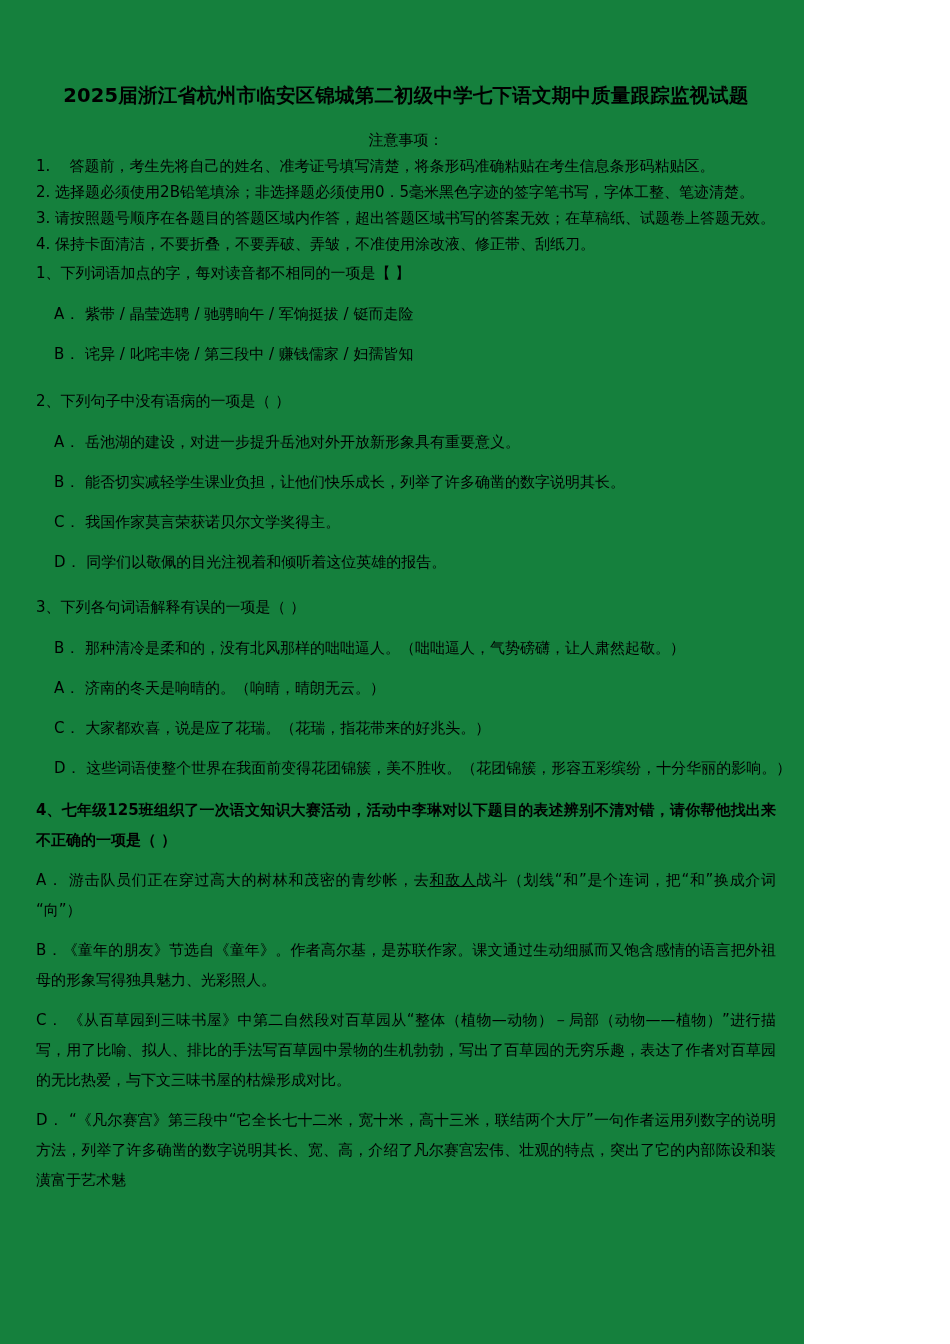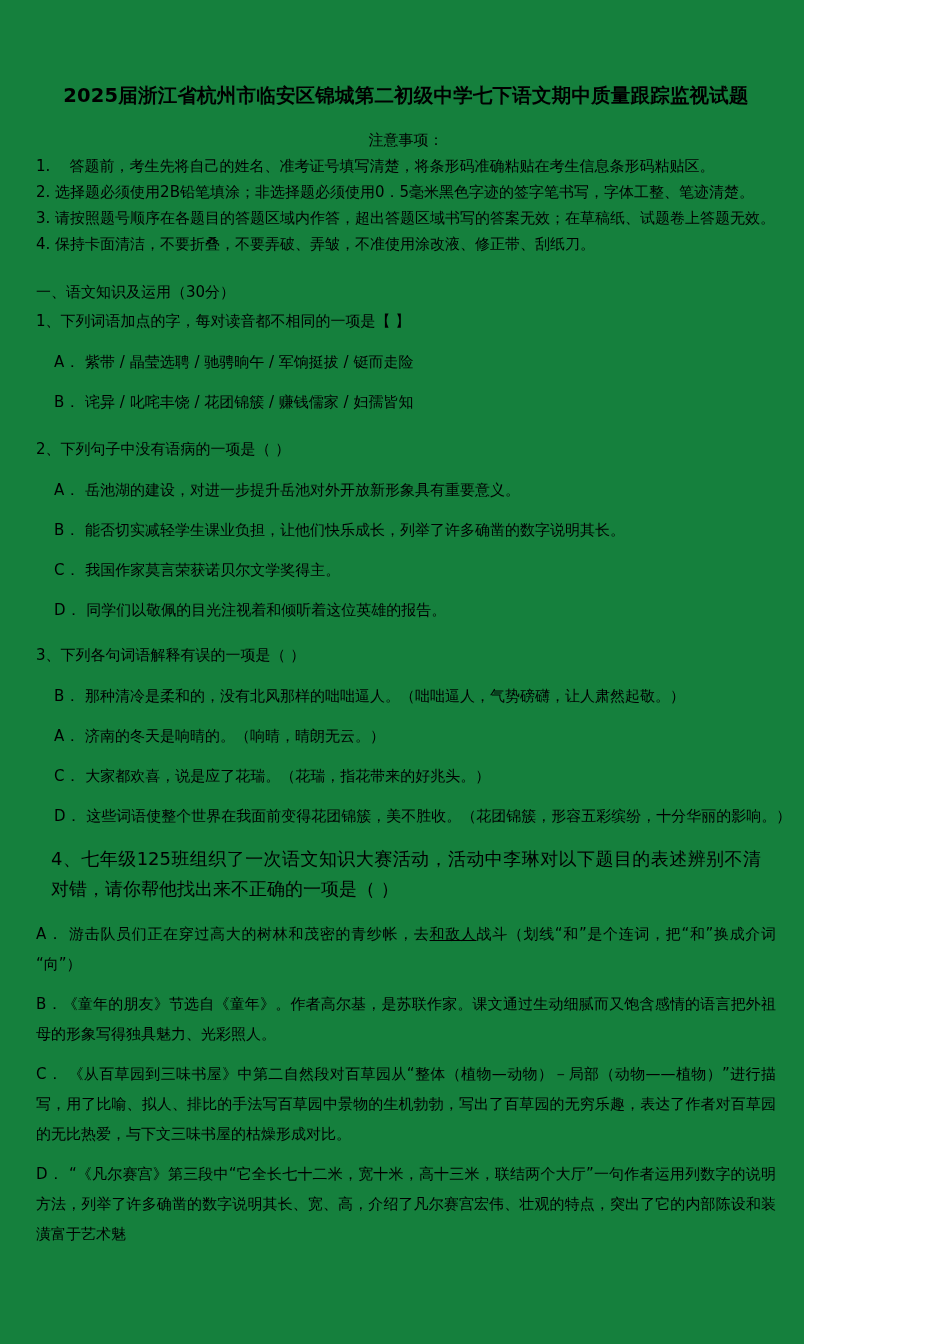--- a/index.html
+++ b/index.html
@@ -63,25 +63,26 @@
     font-size: 15px;
     line-height: 26px;
     margin: 22px 0 0 0;
   }
   .q-stem {
     font-size: 15px;
     line-height: 28px;
     margin: 2px 0 0 0;
   }
   .q-stem-tight {
-    font-size: 18px;
+    font-size: 15px;
     line-height: 30px;
-    margin: 15px;
+    margin: 0;
     text-align: justify;
     text-justify: inter-ideograph;
+    font-weight: bold;
   }
   .opt {
     font-size: 15px;
     line-height: 26px;
     margin: 14px 0 0 0;
     padding-left: 18px;
     white-space: nowrap;
   }
   .opt-label {
     font-weight: normal;
@@ -127,33 +128,32 @@
     <p class="notice-item">
       <span class="notice-num">3.</span>
       <span>请按照题号顺序在各题目的答题区域内作答，超出答题区域书写的答案无效；在草稿纸、试题卷上答题无效。</span>
     </p>
     <p class="notice-item">
       <span class="notice-num">4.</span>
       <span>保持卡面清洁，不要折叠，不要弄破、弄皱，不准使用涂改液、修正带、刮纸刀。</span>
     </p>
   </div>
 
-  <p class="section-heading">一、语文知识及运用（30分）</p>
 
   <div>
     <p class="q-stem">
       <span>1、</span><span>下列词语加点的字，每对读音都不相同的一项是【        】</span>
     </p>
     <p class="opt">
       <span class="opt-label">A．</span>
       <span>紫带 / 晶莹选聘 / 驰骋晌午 / 军饷挺拔 / 铤而走险</span>
     </p>
     <p class="opt">
       <span class="opt-label">B．</span>
-      <span>诧异 / 叱咤丰饶 / 花团锦簇 / 赚钱儒家 / 妇孺皆知</span>
+      <span>诧异 / 叱咤丰饶 / 第三段中 / 赚钱儒家 / 妇孺皆知</span>
     </p>
   </div>
 
   <div class="q2-block">
     <p class="q-stem">
       <span>2、</span><span>下列句子中没有语病的一项是（      ）</span>
     </p>
     <p class="opt">
       <span class="opt-label">A．</span>
       <span>岳池湖的建设，对进一步提升岳池对外开放新形象具有重要意义。</span>

